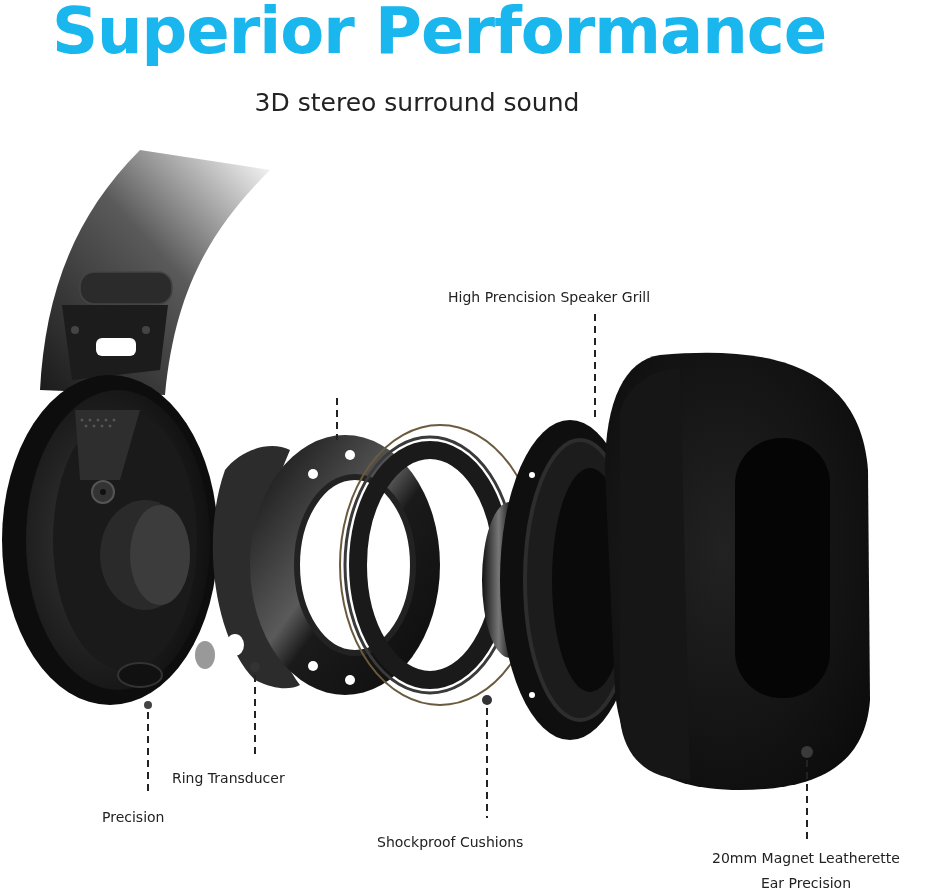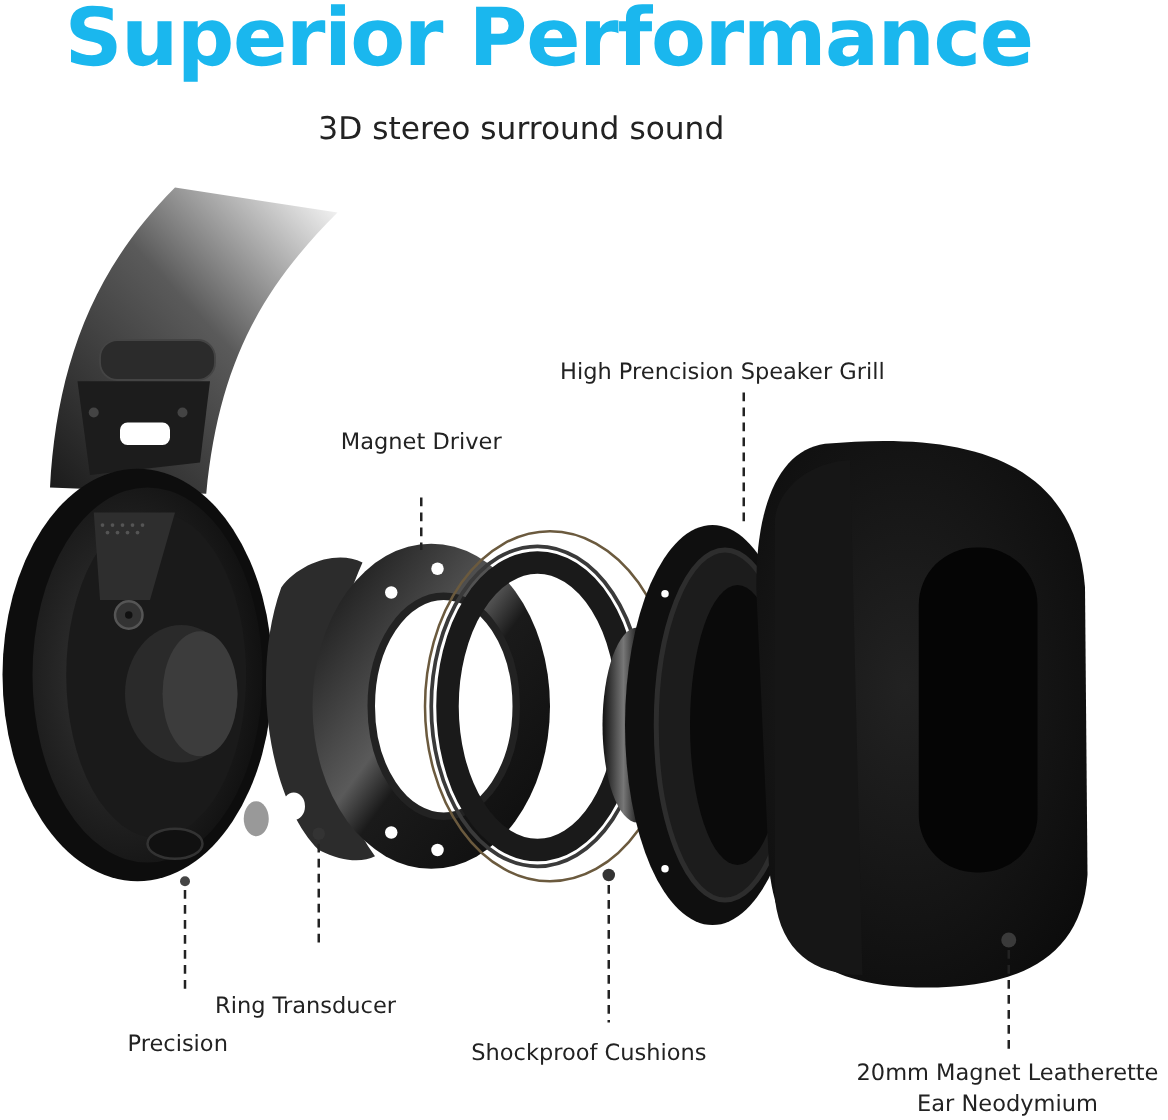--- a/index.html
+++ b/index.html
@@ -8,21 +8,21 @@
       position:absolute; left:0; top:-6px; width:934px; text-align:center;
       font-family:"DejaVu Sans", sans-serif; font-weight:bold; font-size:64px;
       letter-spacing:-1px; margin-left:-28px;
     }
     .subtitle {
       position:absolute; left:0; top:88px; width:934px; text-align:center;
       font-family:"DejaVu Sans", sans-serif; font-size:25px; color:#222;
       margin-left:-50px;
     }
     .label {
-      position:absolute; font-family:"DejaVu Sans", sans-serif; font-size:18px;
+      position:absolute; font-family:"DejaVu Sans", sans-serif; font-size:14px;
       color:#222; line-height:25px; white-space:nowrap;
     }
     .label.center { text-align:center; }
     svg.art { position:absolute; left:0; top:0; }
     .leader { stroke:#222; stroke-width:2; stroke-dasharray:7 5; fill:none; }
   </style>
 </head>
 <body>
 
 <div class="title" style="color:#1ab7ee;">Superior Performance</div>
@@ -141,25 +141,24 @@
     <line class="leader" x1="255" y1="675" x2="255" y2="755"></line>
     <line class="leader" x1="148" y1="712" x2="148" y2="795"></line>
     <line class="leader" x1="487" y1="708" x2="487" y2="818"></line>
     <line class="leader" x1="807" y1="760" x2="807" y2="840"></line>
   </g>
 </svg>
 
 <div class="label" style="left:448px; top:285px;">High Prencision Speaker Grill</div>
 
 <div class="label center" style="left:232px; top:341px; width:210px;">
-  <div>Magnet Driver</div>
 </div>
 
-<div class="label" style="left:172px; top:792px;">Ring Transducer</div>
+<div class="label" style="left:172px; top:766px;">Ring Transducer</div>
 
-<div class="label" style="left:102px; top:805px;margin-top:18px;">Precision</div>
+<div class="label" style="left:102px; top:805px;">Precision</div>
 
 <div class="label" style="left:377px; top:830px;">Shockproof Cushions</div>
 
 <div class="label center" style="left:678px; top:846px; width:256px;">
   <div>20mm Magnet Leatherette</div>
-  <div>Ear Neodymium</div>
+  <div>Ear Precision</div>
 </div>
 
 </body></html>

